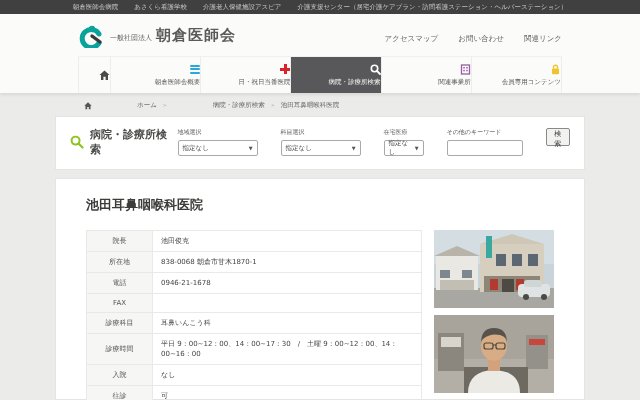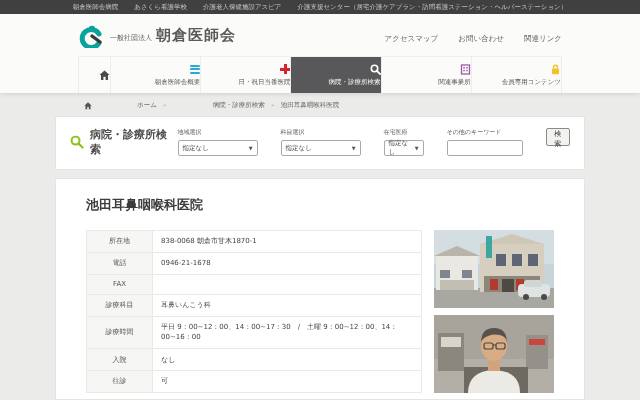--- a/index.html
+++ b/index.html
@@ -211,20 +211,24 @@
     </div>
     <button class="search-btn">検索</button>
   </div>
 </div>
 
 <div class="detail-card">
   <div class="clinic-name">池田耳鼻咽喉科医院</div>
   <div class="detail-body">
     <table class="info">
       <tbody>
+          <tr>
+        <th>院長</th>
+        <td>池田俊克</td>
+      </tr>
       <tr>
         <th>所在地</th>
         <td>838-0068 朝倉市甘木1870-1</td>
       </tr>
       <tr>
         <th>電話</th>
         <td>0946-21-1678</td>
       </tr>
       <tr>
         <th>FAX</th>

